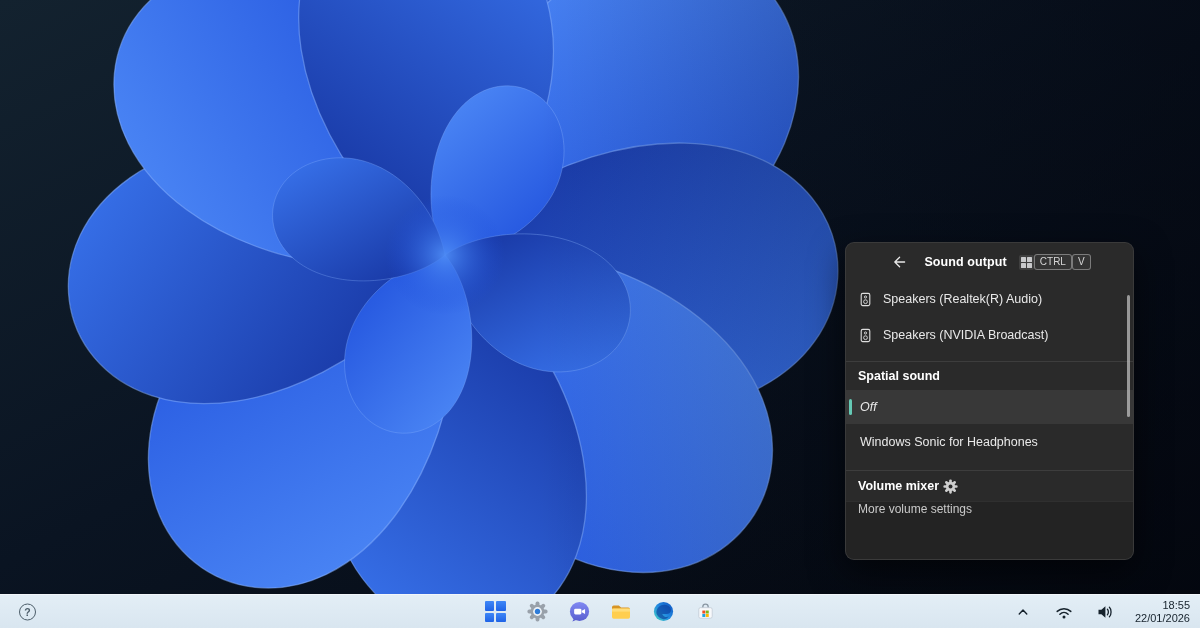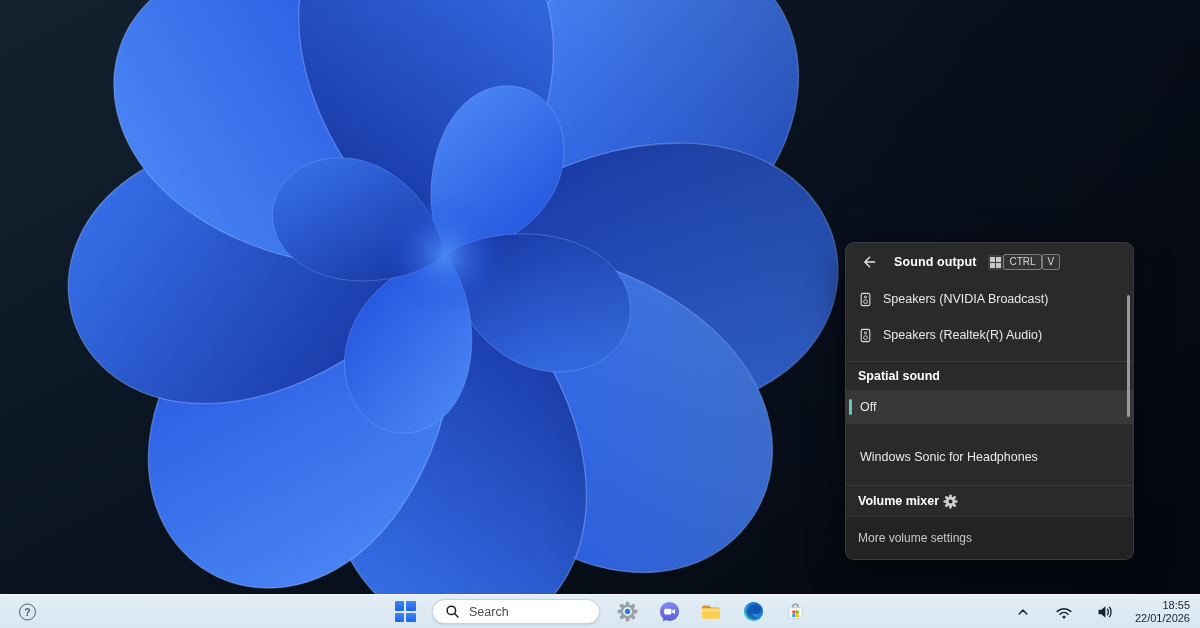--- a/index.html
+++ b/index.html
@@ -13,48 +13,48 @@
   
   .flyout {
     position:absolute; left:845px; top:242px; width:289px; height:318px;
     background:rgba(43,43,43,0.985);
     border:1px solid rgba(255,255,255,0.08);
     border-radius:9px;
     box-shadow:0 12px 34px rgba(0,0,0,0.55);
     color:#e9e9e9; font-size:12.5px; display:flex; flex-direction:column;
     overflow:hidden;
   }
-  .fly-header { height:38px; display:flex; align-items:center; padding:0 12px; flex:0 0 auto; }
+  .fly-header { height:38px; display:flex; align-items:center; padding:0 12px; flex:0 0 auto;justify-content:center; }
   .back-btn { width:22px; height:22px; display:flex; align-items:center; justify-content:center;
               border-radius:4px; cursor:pointer; }
   .fly-title { font-weight:600; color:#ffffff; margin-left:14px; letter-spacing:.1px; }
   .kbd-group { display:flex; align-items:center; margin-left:12px; }
   .winkey { display:grid; grid-template-columns:5px 5px; grid-template-rows:5px 5px; gap:1px;
             padding:2px; border-radius:2px; background:rgba(255,255,255,0.10); }
   .winkey span { background:#c9cacc; border-radius:0.5px; }
   .keycap { border:1px solid rgba(255,255,255,0.35); background:rgba(255,255,255,0.05);
             border-radius:3px; padding:1px 5px; font-size:10px; color:#d6d6d6; line-height:12px; }
   .section-label { height:30px; display:flex; align-items:center; padding:0 12px;
                    font-weight:700; color:#ffffff; flex:0 0 auto; }
   .device-row { height:36px; display:flex; align-items:center; gap:10px; padding:0 12px;
                 cursor:pointer; flex:0 0 auto; }
   .divider { flex:0 0 auto; border-top:1px solid rgba(255,255,255,0.09); }
   .div-a { margin-top:8px; }
   .option-row { position:relative; height:34px; display:flex; align-items:center;
                 padding:0 12px 0 14px; cursor:pointer; flex:0 0 auto; }
-  .option-row.selected { background:rgba(255,255,255,0.066); }
+  .option-row.selected { background:rgba(255,255,255,0.066);font-style:italic; }
   .accent-bar { position:absolute; left:3px; top:50%; transform:translateY(-50%);
                 width:3px; height:16px; border-radius:2px; background:#65c9b5; }
-  .option-row.plain { height:36px;margin-top:15px; }
+  .option-row.plain { height:36px; }
   .mixer-row { height:30px; display:flex; align-items:center; 
                padding:0 12px; flex:0 0 auto; }
   .mixer-label { font-weight:700; color:#ffffff; }
   .gear-btn { width:22px; height:22px; display:flex; align-items:center; justify-content:center;
               border-radius:4px; cursor:pointer; }
-  .fly-footer { flex:1 1 auto; display:flex; align-items:center; padding:0 12px;
+  .fly-footer { flex:1 1 auto; display:flex; padding:0 12px;
                 background:rgba(0,0,0,0.16); border-top:1px solid rgba(255,255,255,0.06);
                 color:#c9c9c9; font-size:12px; cursor:pointer; }
   .fly-scrollbar { position:absolute; right:3px; top:52px; width:3px; height:122px;
                    border-radius:2px; background:rgba(190,190,190,0.75); cursor:pointer; }
 
   
   .taskbar { position:absolute; left:0; bottom:0; width:1200px; height:34px;
              background:linear-gradient(180deg,#e3eef6 0%,#d9e6f0 100%);
              border-top:1px solid rgba(255,255,255,0.65);
              display:flex; align-items:center; }
@@ -149,30 +149,30 @@
       </span>
     </div>
 
 
     <div class="device-row">
       <svg width="15" height="15" viewBox="0 0 15 15">
         <rect x="3.2" y="1.4" width="8.6" height="12.2" rx="1.6" fill="none" stroke="#dedede" stroke-width="1.1"></rect>
         <circle cx="7.5" cy="5" r="1.1" fill="none" stroke="#dedede" stroke-width="0.9"></circle>
         <circle cx="7.5" cy="9.7" r="1.9" fill="none" stroke="#dedede" stroke-width="0.9"></circle>
       </svg>
-      <span>Speakers (NVIDIA Broadcast)</span>
+      <span>Speakers (Realtek(R) Audio)</span>
     </div>
 
     <div class="device-row">
       <svg width="15" height="15" viewBox="0 0 15 15">
         <rect x="3.2" y="1.4" width="8.6" height="12.2" rx="1.6" fill="none" stroke="#dedede" stroke-width="1.1"></rect>
         <circle cx="7.5" cy="5" r="1.1" fill="none" stroke="#dedede" stroke-width="0.9"></circle>
         <circle cx="7.5" cy="9.7" r="1.9" fill="none" stroke="#dedede" stroke-width="0.9"></circle>
       </svg>
-      <span>Speakers (Realtek(R) Audio)</span>
+      <span>Speakers (NVIDIA Broadcast)</span>
     </div>
 
     <div class="divider div-a"></div>
 
     <div class="section-label" style="height:28px">Spatial sound</div>
 
     <div class="option-row selected">
       <span class="accent-bar" style="background: rgb(101, 201, 181);"></span>
       <span>Off</span>
     </div>
@@ -216,27 +216,20 @@
 
       <div class="tb-btn">
         <span class="start-logo">
             <span></span>
             <span></span>
             <span></span>
             <span></span>
           </span>
       </div>
 
-      <div class="search-pill">
-        <svg width="15" height="15" viewBox="0 0 16 16">
-          <circle cx="6.8" cy="6.8" r="4.5" stroke="#1f1f1f" stroke-width="1.6" fill="none"></circle>
-          <line x1="10.2" y1="10.2" x2="13.8" y2="13.8" stroke="#1f1f1f" stroke-width="1.6" stroke-linecap="round"></line>
-        </svg>
-        <input type="text" placeholder="Search" style="">
-      </div>
 
       <div class="tb-btn">
         <svg width="23" height="23" viewBox="0 0 24 24">
           <g fill="#99a1aa" transform="translate(12,12)">
             <rect x="-2" y="-10.5" width="4" height="21" rx="1.8"></rect>
             <rect x="-2" y="-10.5" width="4" height="21" rx="1.8" transform="rotate(45)"></rect>
             <rect x="-2" y="-10.5" width="4" height="21" rx="1.8" transform="rotate(90)"></rect>
             <rect x="-2" y="-10.5" width="4" height="21" rx="1.8" transform="rotate(135)"></rect>
             <circle r="7.2" fill="#99a1aa"></circle>
             <circle r="4.6" fill="#eef3f7"></circle>

